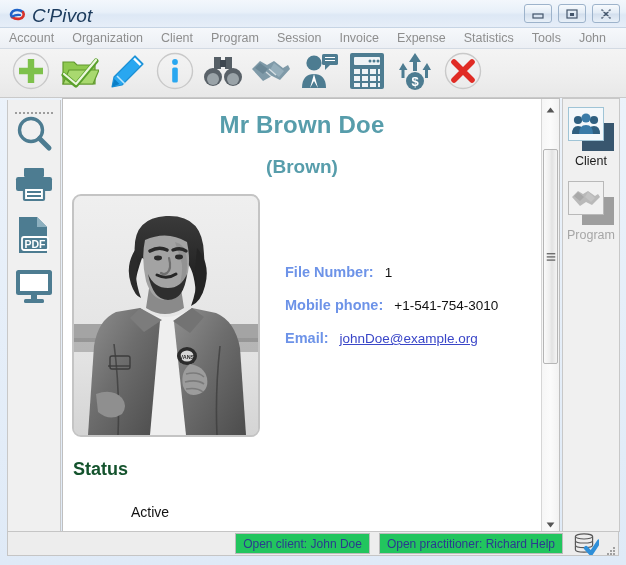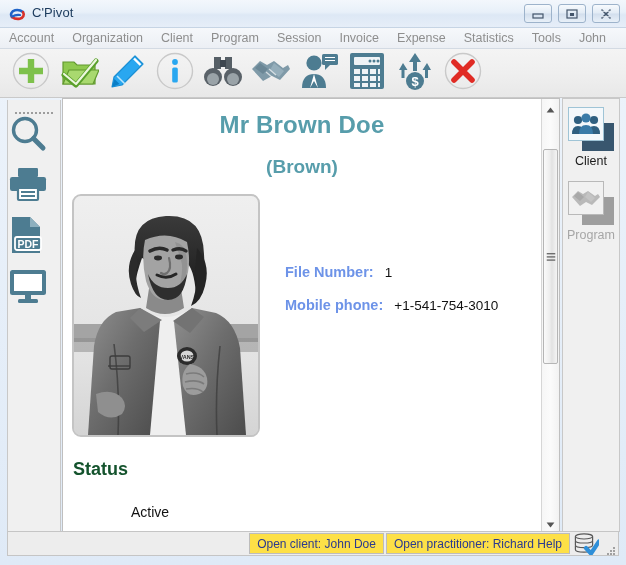--- a/index.html
+++ b/index.html
@@ -29,23 +29,24 @@
     background: linear-gradient(to bottom, #f3f7fc 0%, #e8f0f9 45%, #dde8f5 55%, #e6eef8 100%);
     border-bottom: 1px solid #c6d4e4;
     box-sizing: border-box;
   }
   .app-logo {
     position: absolute; left: 9px; top: 6px;
     width: 17px; height: 17px;
   }
   .app-title {
     position: absolute; left: 32px; top: 5px;
-    font-size: 13px; color: #1b3a5c;
+    font-size: 19px; color: #1b3a5c;
     letter-spacing: 0.1px;
     white-space: nowrap;
+    font-style: italic;
   }
   .win-buttons {
     position: absolute; right: 6px; top: 4px;
     display: flex; gap: 6px;
   }
   .win-btn {
     width: 28px; height: 19px;
     border: 1px solid #9db3cb;
     border-radius: 3px;
     background: linear-gradient(to bottom, #f7fafd 0%, #e2ebf5 48%, #d2deed 52%, #e8f0f8 100%);
@@ -97,21 +98,21 @@
     border-top: none;
     box-sizing: border-box;
   }
   .sb-grip {
     position: absolute; left: 7px; top: 3px;
     width: 40px; height: 5px;
   }
   .sb-item {
     position: absolute; left: 0;
     width: 52px; height: 52px;
-    display: flex; align-items: center; 
+    display: flex; align-items: center; justify-content: center;
     cursor: default;
   }
 
   
   .content-wrap {
     position: absolute; left: 62px; top: 98px;
     width: 498px; height: 434px;
     background: #ffffff;
     border: 1px solid #bfbfbf;
     box-sizing: border-box;
@@ -249,24 +250,24 @@
     background: #ededed;
     border: 1px solid #c5c5c5;
     box-sizing: border-box;
     display: flex; align-items: center;
     justify-content: flex-end;
     padding-right: 2px;
   }
   .sb-panel {
     height: 21px;
     border: 1px solid #bcbcbc;
-    background: #fde047;
+    background: #22c55e;
     display: flex; align-items: center;
     padding: 0 7px;
-    margin-right: 2px;
+    margin-right: 9px;
     font-size: 12px;
     color: #2b3a8f;
     white-space: nowrap;
     box-sizing: border-box;
   }
   .sb-db {
     width: 28px; height: 22px;
     display: flex; align-items: center; justify-content: center;
     margin-right: 4px;
   }
@@ -592,20 +593,24 @@
 
       <div class="fields">
         <div class="field-row">
           <span class="field-label">File Number:</span>
           <span class="field-value">1</span>
         </div>
         <div class="field-row">
           <span class="field-label">Mobile phone:</span>
           <span class="field-value">+1-541-754-3010</span>
         </div>
+        <div class="field-row">
+          <span class="field-label">Email:</span>
+          <span class="field-value link">johnDoe@example.org</span>
+        </div>
       </div>
 
       <div class="section-head">Status</div>
       <div class="section-value">Active</div>
     </div>
 
     <div class="vscroll">
       <div class="vs-arrow up">
         <span>
           <svg width="9" height="6" viewBox="0 0 9 6">

